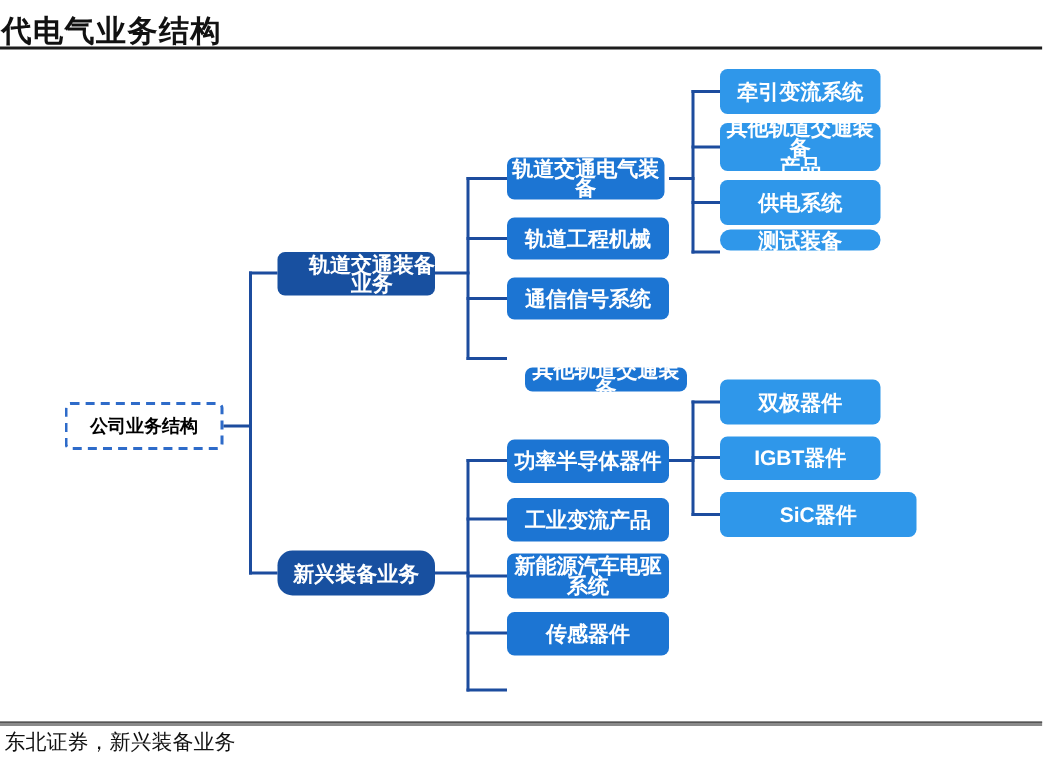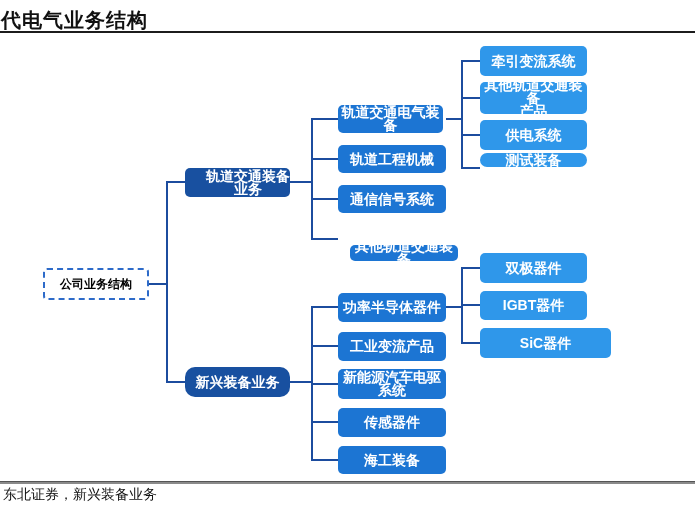--- a/index.html
+++ b/index.html
@@ -50,21 +50,20 @@
   <div class="node l2" style="left:338px;top:105px;width:105px;height:28px;">轨道交通电气装备</div>
   <div class="node l2" style="left:338px;top:145px;width:108px;height:28px;">轨道工程机械</div>
   <div class="node l2" style="left:338px;top:185px;width:108px;height:28px;">通信信号系统</div>
   <div class="node l2" style="left:350px;top:225px;width:108px;height:16px;margin-top:20px;">其他轨道交通装备</div>
 
   <div class="node l2" style="left:338px;top:293px;width:108px;height:29px;">功率半导体器件</div>
   <div class="node l2" style="left:338px;top:332px;width:108px;height:29px;text-align:right;">工业变流产品</div>
   <div class="node l2" style="left:338px;top:369px;width:108px;height:30px;">新能源汽车电驱
 系统</div>
   <div class="node l2" style="left:338px;top:408px;width:108px;height:29px;">传感器件</div>
-  <div class="node l2" style="left:338px;top:446px;width:108px;height:28px;">海工装备</div>
 
   <div class="node l3" style="left:480px;top:46px;width:107px;height:30px;">牵引变流系统</div>
   <div class="node l3" style="left:480px;top:82px;width:107px;height:32px;">其他轨道交通装备
 产品</div>
   <div class="node l3" style="left:480px;top:120px;width:107px;height:30px;">供电系统</div>
   <div class="node l3" style="left:480px;top:153px;width:107px;height:14px;border-radius:13px;">测试装备</div>
 
   <div class="node l3" style="left:480px;top:253px;width:107px;height:30px;">双极器件</div>
   <div class="node l3" style="left:480px;top:291px;width:107px;height:29px;">IGBT器件</div>
   <div class="node l3" style="left:480px;top:328px;width:131px;height:30px;">SiC器件</div>

